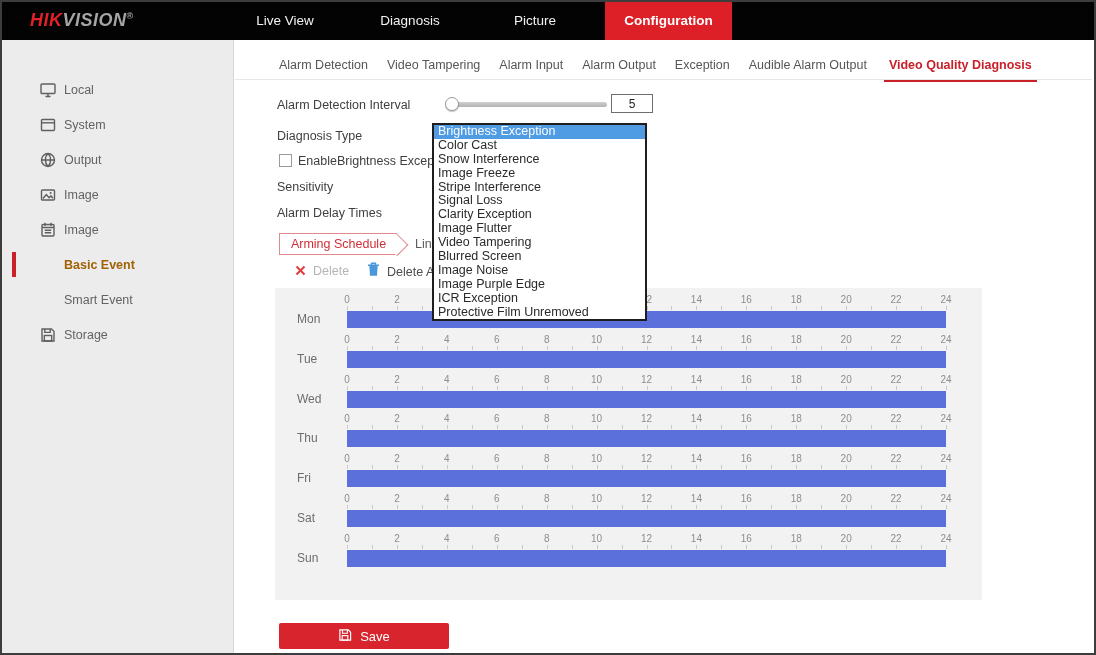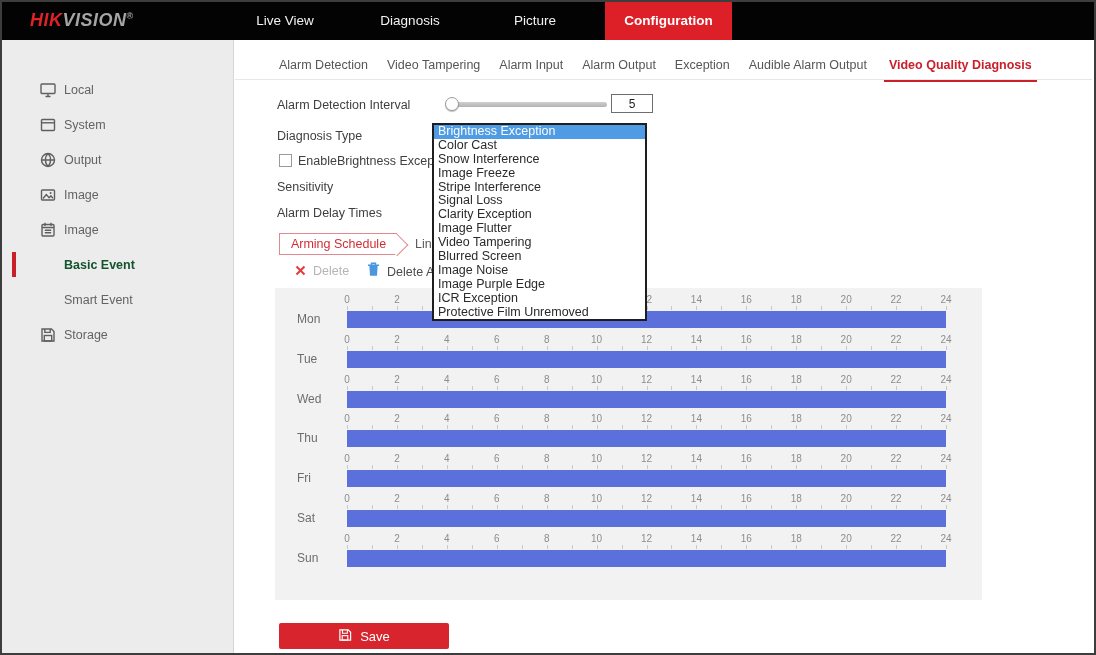--- a/index.html
+++ b/index.html
@@ -16,21 +16,21 @@
   .nav { position:absolute; left:228px; top:0; height:38px; display:flex; gap:15px; }
   .nav-item { width:110px; height:38px; line-height:38px; text-align:center; color:#f2f2f2; font-size:13.5px; cursor:pointer; }
   .nav-item.active { width:127px; background:#dd2028; font-weight:bold; color:#fff; }
 
   
   .sidebar { position:absolute; left:0; top:38px; width:232px; height:615px; background:#ececec; border-right:1px solid #d6d6d6; padding-top:32px; }
   .side-item { position:relative; height:35px; display:flex; align-items:center; cursor:pointer; }
   .side-item .icon { position:absolute; left:37px; width:18px; height:18px; }
   .side-item .icon svg { display:block; }
   .side-label { position:absolute; left:62px; font-size:12.5px; color:#636363; }
-  .side-item.active .side-label { color:#14532d; font-weight:bold; }
+  .side-item.active .side-label { color:#a16207; font-weight:bold; }
   .active-bar { position:absolute; left:10px; top:5px; width:4px; height:25px; background:#c9202a; }
 
   
   .main { position:absolute; left:233px; top:38px; right:0; bottom:0; background:#fff; }
   .tabs { position:absolute; left:42px; top:12px; display:flex; gap:15px; height:28px; }
   .tab { font-size:12.5px; color:#565656; padding:6px 2px 9px; cursor:pointer; white-space:nowrap; }
   .tab.active { color:#c9202a; font-weight:bold; border-bottom:2px solid #c9202a; padding:6px 5px 22px; }
   .tabs-sep { position:absolute; left:0; right:2px; top:39px; height:1px; background:#e7e7e7; }
 
   .flabel { position:absolute; font-size:12.5px; color:#3f3f3f; white-space:nowrap; }

